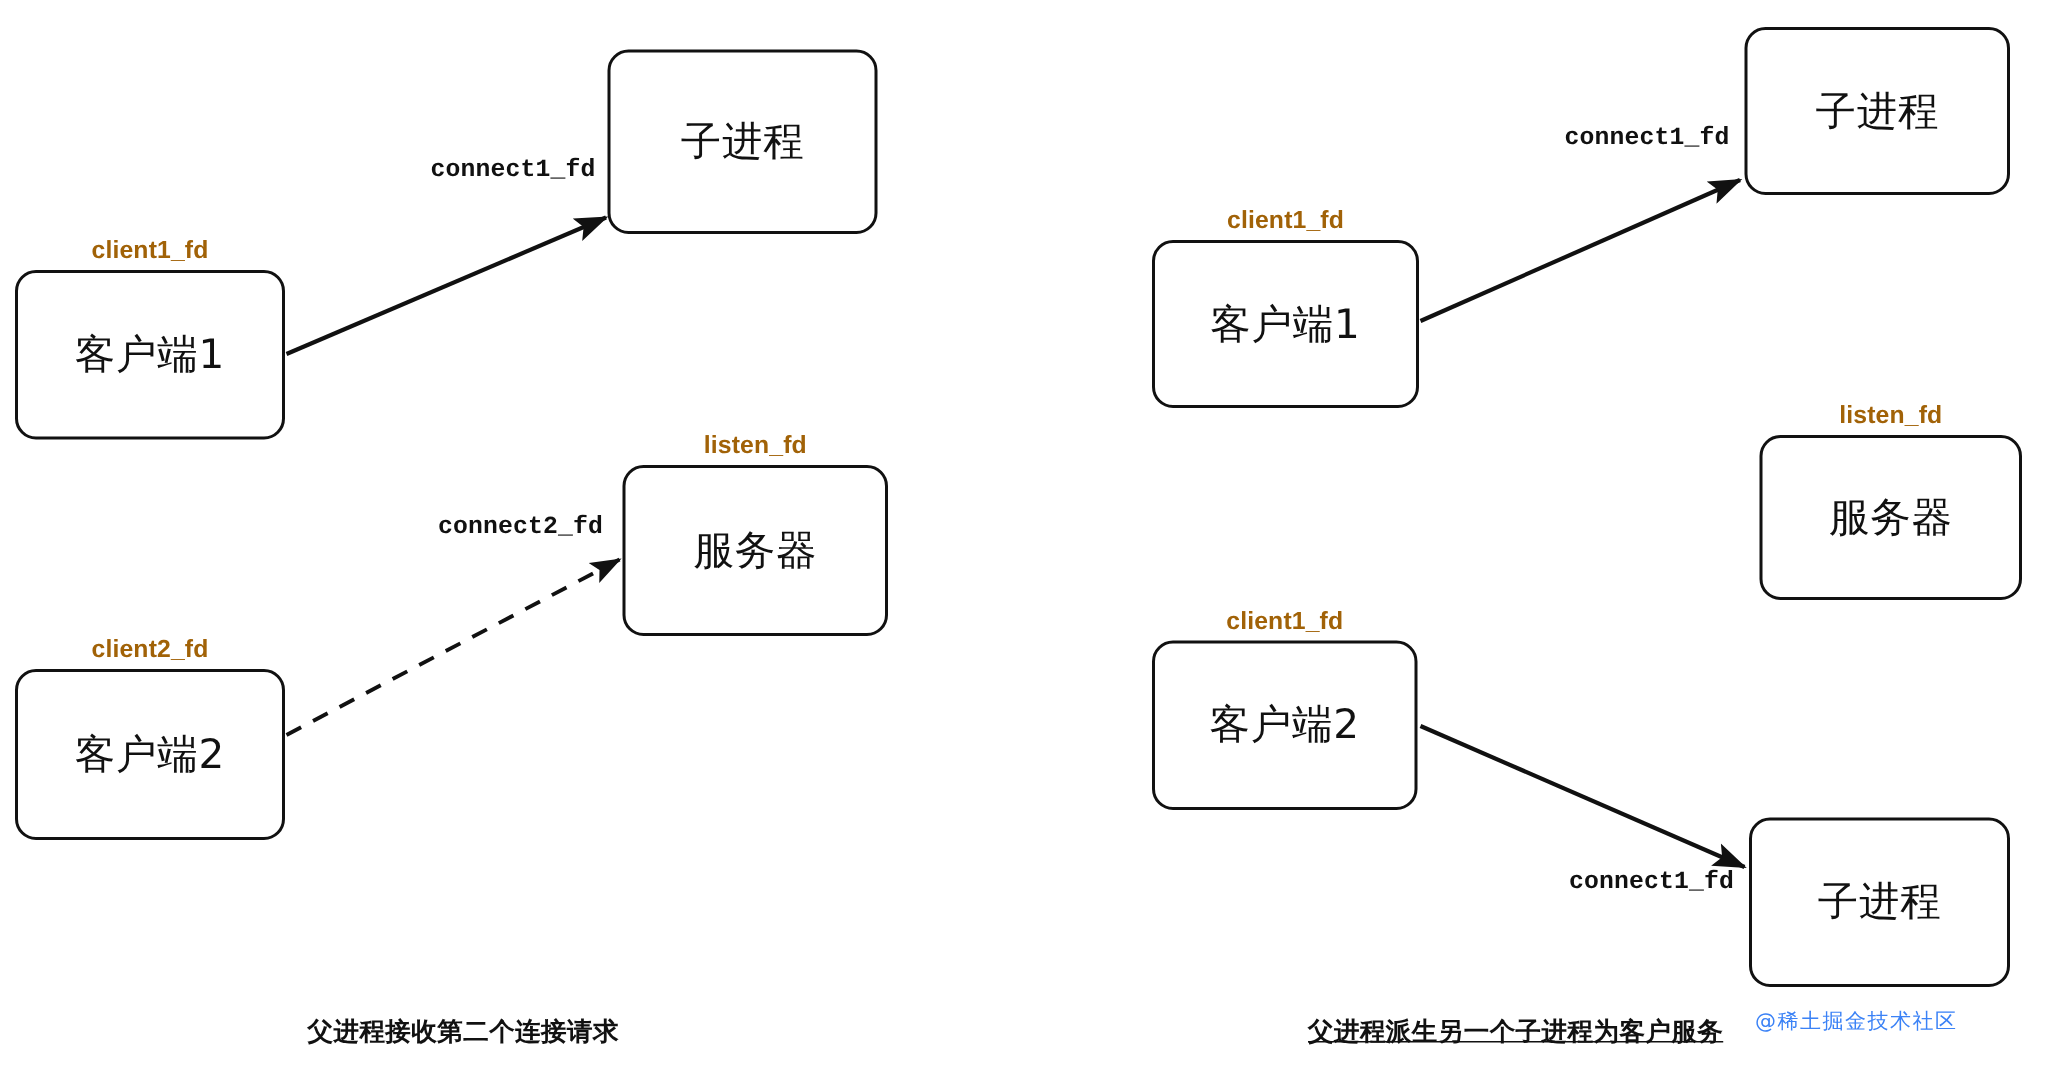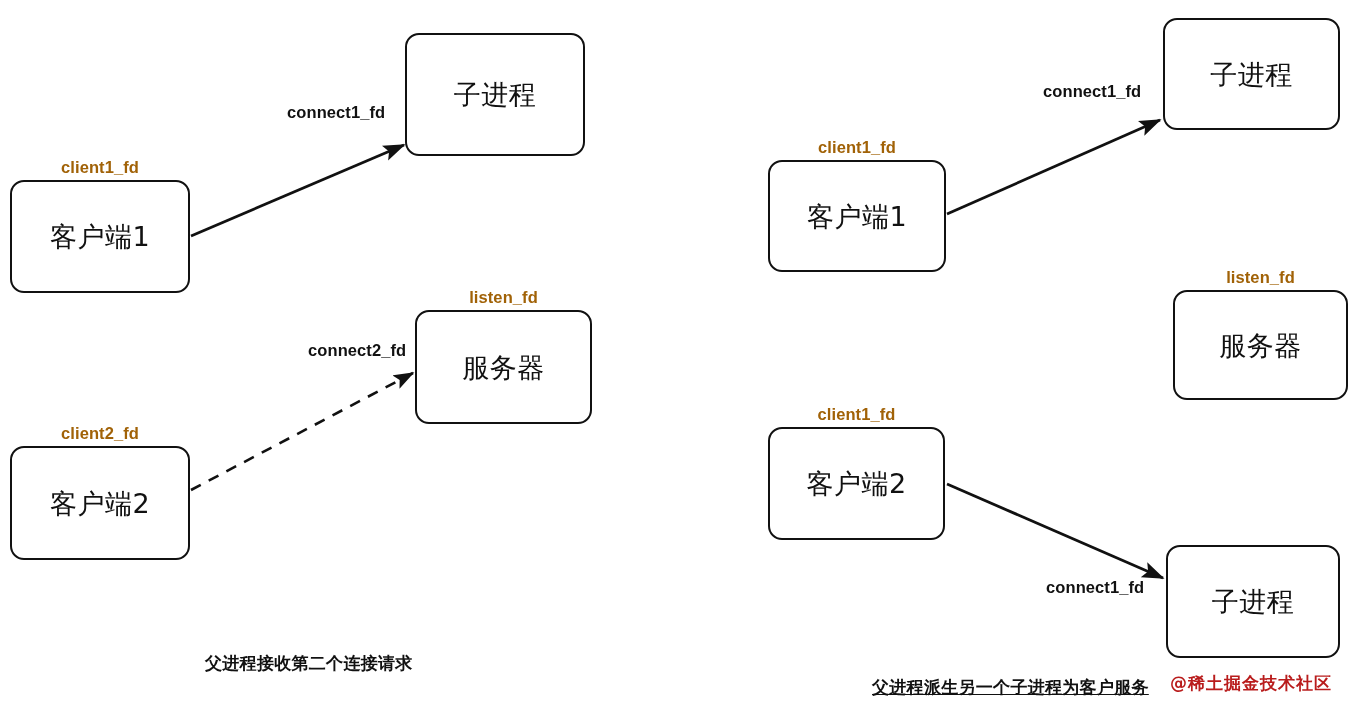--- a/index.html
+++ b/index.html
@@ -52,37 +52,37 @@
     font-family: "Liberation Sans", "DejaVu Sans", sans-serif;
   }
   .edge-label {
     position: absolute;
     font-size: 16.5px;
     font-weight: 700;
     color: #111111;
     white-space: nowrap;
     letter-spacing: 0.1px;
     z-index: 2;
-    font-family: Liberation Sans, sans-serif;
+    font-family: Liberation Mono, monospace;
   }
   .caption {
     position: absolute;
     font-size: 17px;
     font-weight: 700;
     color: #111111;
     white-space: nowrap;
     letter-spacing: 0.3px;
     z-index: 6;
     font-family: "DejaVu Sans", "Liberation Sans", sans-serif;
   }
   .watermark {
     position: absolute;
-    font-size: 17px;
-    font-weight: 700;
-    color: #b91c1c;
+    font-size: 14px;
+    font-weight: 400;
+    color: #3b82f6;
     white-space: nowrap;
     letter-spacing: 1px;
     z-index: 7;
     font-family: "DejaVu Sans", "Liberation Sans", sans-serif;
   }
 </style>
 </head>
 <body>
 
 <svg id="canvas" viewBox="0 0 1366 718" xmlns="http://www.w3.org/2000/svg">
@@ -126,25 +126,25 @@
     </div>
     <div class="node" style="left: 768px; top: 427px; width: 177px; height: 113px;">
       <span class="node-label">客户端2</span>
     </div>
     <div class="node" style="left: 1166px; top: 545px; width: 174px; height: 113px;">
       <span class="node-label">子进程</span>
     </div>
   </div>
 <div id="label-layer">
     <div class="edge-label" style="left: 287px; top: 103px;">connect1_fd</div>
-    <div class="edge-label" style="left: 308px; top: 341px;">connect2_fd</div>
+    <div class="edge-label" style="left: 292px; top: 341px;">connect2_fd</div>
     <div class="fd-tag" style="left: 100px; top: 158px; transform: translateX(-50%);">client1_fd</div>
     <div class="fd-tag" style="left: 503.5px; top: 288px; transform: translateX(-50%);">listen_fd</div>
     <div class="fd-tag" style="left: 100px; top: 424px; transform: translateX(-50%); text-align: center;">client2_fd</div>
     <div class="edge-label" style="left: 1043px; top: 82px;">connect1_fd</div>
     <div class="edge-label" style="left: 1046px; top: 578px;">connect1_fd</div>
     <div class="fd-tag" style="left: 857px; top: 138px; transform: translateX(-50%);">client1_fd</div>
     <div class="fd-tag" style="left: 1260.5px; top: 268px; transform: translateX(-50%);">listen_fd</div>
     <div class="fd-tag" style="left: 856.5px; top: 405px; transform: translateX(-50%);">client1_fd</div>
-    <div class="caption" style="left: 205px; top: 652px;">父进程接收第二个连接请求</div>
+    <div class="caption" style="left: 205px; top: 676px;">父进程接收第二个连接请求</div>
     <div class="caption" style="left: 872px; top: 676px; text-decoration: underline;">父进程派生另一个子进程为客户服务</div>
     <div class="watermark" style="left: 1170px; top: 672px;">@稀土掘金技术社区</div>
   </div>
 
 </body></html>

